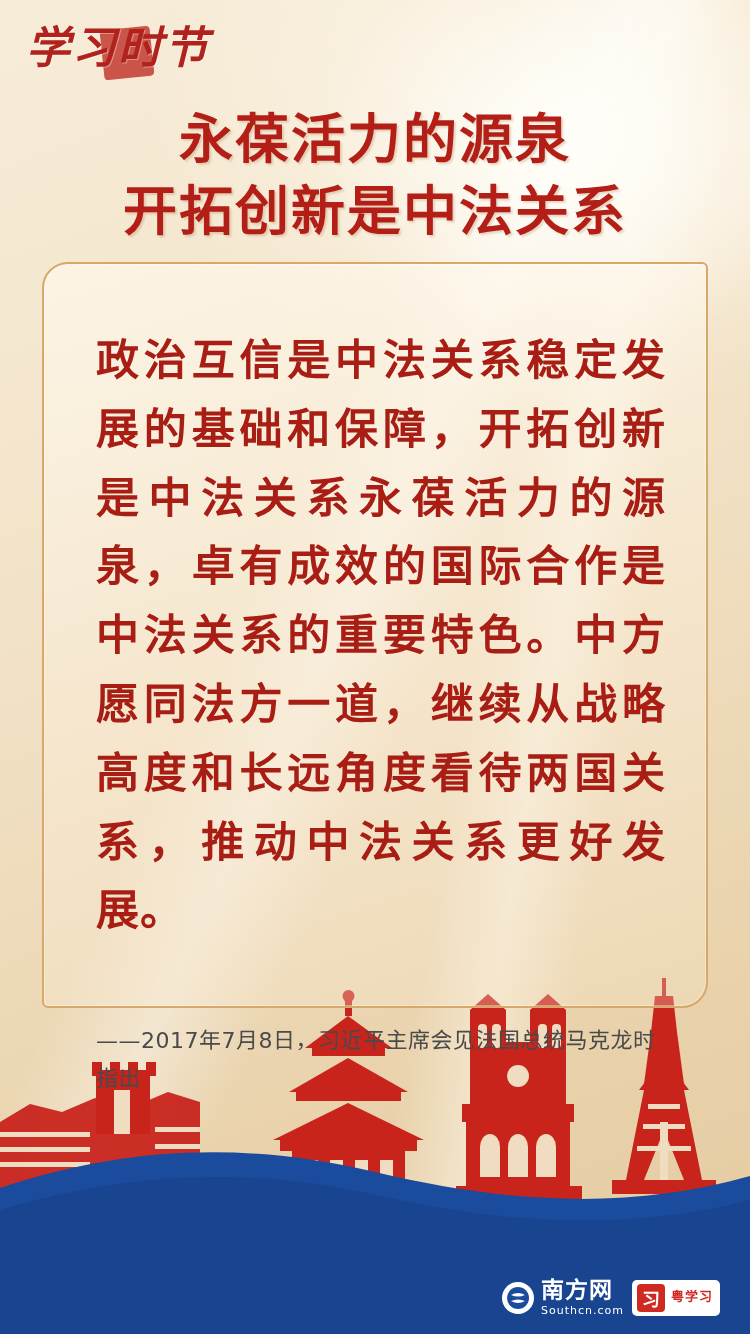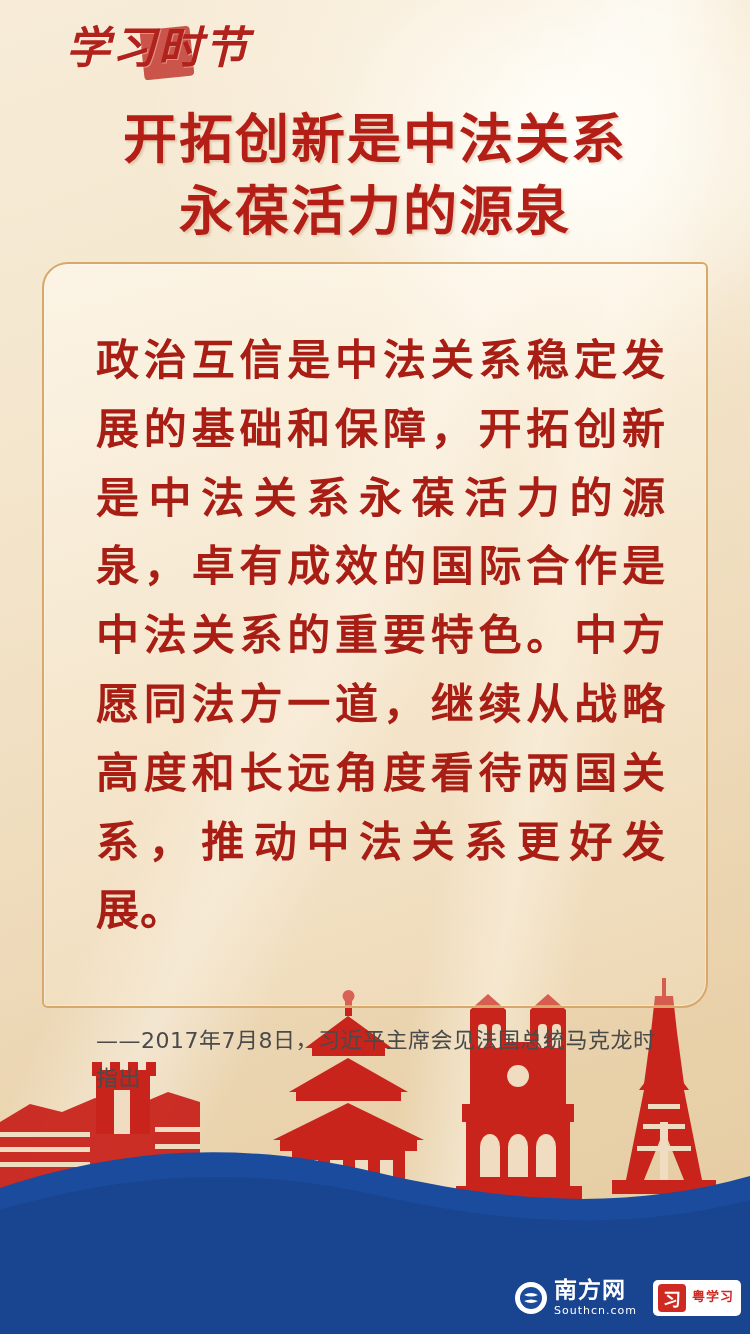--- a/index.html
+++ b/index.html
@@ -44,21 +44,20 @@
   }
 
   
   .brand {
     position: absolute;
     left: 26px;
     top: 26px;
     display: flex;
     align-items: center;
     z-index: 6;
-    margin-left: 40px;
   }
   .brand-text {
     font-family: "DejaVu Sans", sans-serif;
     font-weight: bold;
     font-size: 44px;
     letter-spacing: 2px;
     color: #b2221c;
     text-shadow: 1px 1px 0 rgba(255,255,255,0.35);
     line-height: 1;
     font-style: italic;
@@ -158,25 +157,25 @@
     bottom: 0;
     width: 750px;
     height: 220px;
     z-index: 4;
     pointer-events: none;
   }
 
   
   .footer-logos {
     position: absolute;
-    right: 9px;
+    right: 30px;
     bottom: 18px;
     display: flex;
     align-items: center;
-    gap: 16px;
+    gap: 8px;
     z-index: 8;
   }
   .logo-southcn {
     display: flex;
     align-items: center;
     gap: 7px;
   }
   .logo-mark {
     width: 32px;
     height: 32px;
@@ -242,22 +241,22 @@
 
   <div class="bg-streaks"></div>
   <div class="bg-glow"></div>
 
   <div class="brand">
     <div class="brand-seal"></div>
     <div class="brand-text">学习时节</div>
   </div>
 
   <div class="headline">
+    <div class="headline-line">永葆活力的源泉</div>
     <div class="headline-line">开拓创新是中法关系</div>
-    <div class="headline-line">永葆活力的源泉</div>
   </div>
 
   <div class="card">
     <div class="card-inner">
       <div class="quote-text">政治互信是中法关系稳定发展的基础和保障，开拓创新是中法关系永葆活力的源泉，卓有成效的国际合作是中法关系的重要特色。中方愿同法方一道，继续从战略高度和长远角度看待两国关系，推动中法关系更好发展。</div>
       <div class="divider-rule"></div>
       <div class="attribution">——2017年7月8日，习近平主席会见法国总统马克龙时指出</div>
     </div>
   </div>
 

